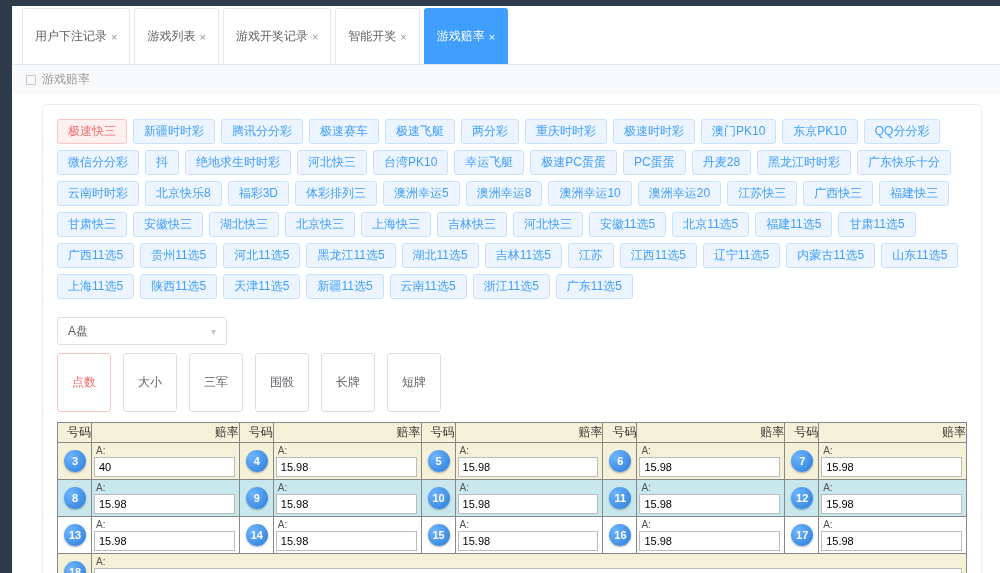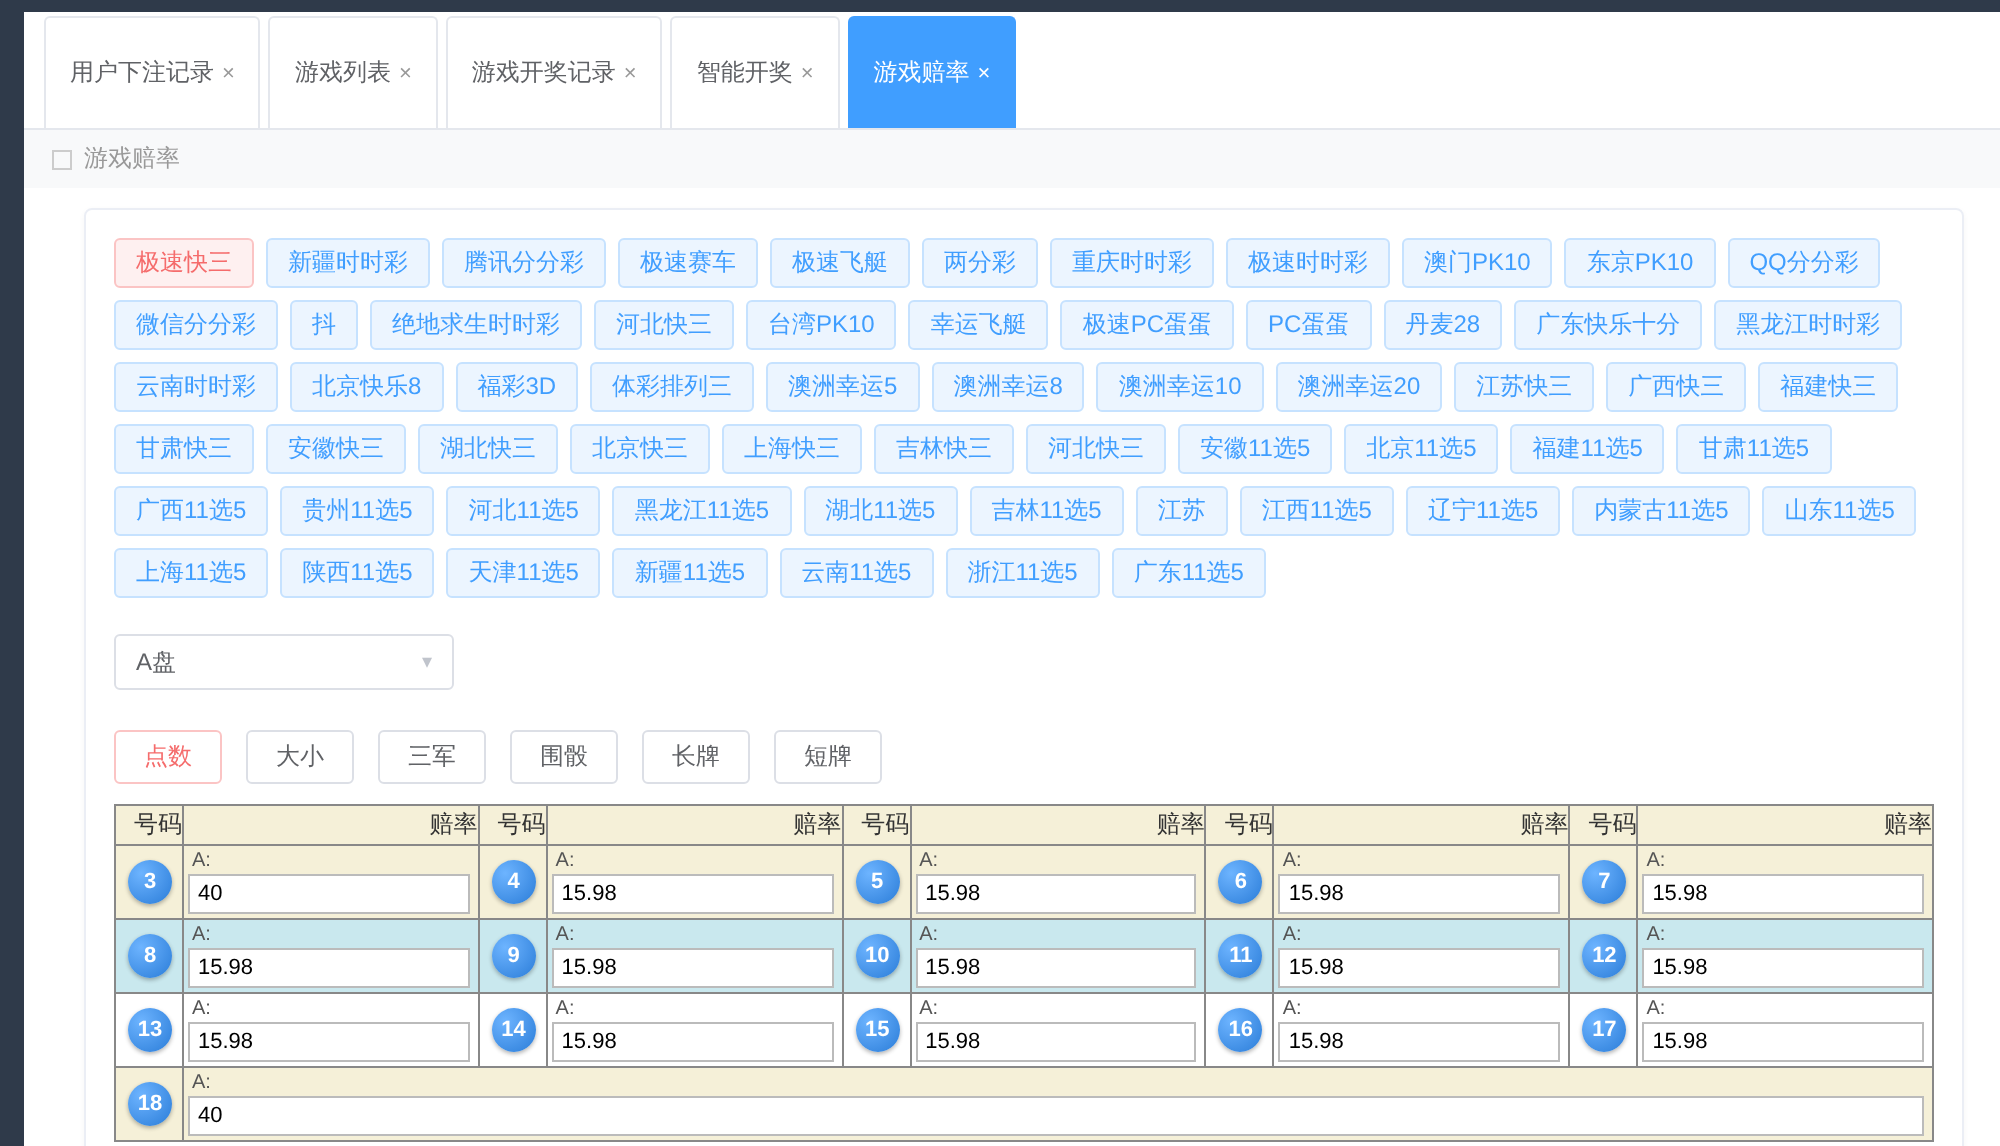--- a/index.html
+++ b/index.html
@@ -11,24 +11,24 @@
 .tab-close { font-size: 11px; color: #999; }
 .tab-item.active .tab-close { color: #fff; }
 .breadcrumb { padding: 6px 14px; font-size: 12px; color: #999; background: #f8f9fa; display: flex; align-items: center; gap: 6px; }
 .bc-icon { width: 10px; height: 10px; border: 1px solid #ccc; display: inline-block; }
 .sidebar-strip { position: absolute; left: 0; top: 6px; bottom: 0; width: 12px; background: #2f3a4a; z-index: 5; }
 .content-wrap { margin-left: 12px; }
 .card { margin: 10px 18px 10px 30px; border: 1px solid #ebeef5; border-radius: 4px; padding: 14px 14px 20px; box-shadow: 0 1px 3px rgba(0,0,0,0.04); }
 .tag-rows { display: flex; flex-wrap: wrap; gap: 6px 6px; margin-bottom: 18px; }
 .tag { border: 1px solid #c6e2ff; color: #409eff; background: #ecf5ff; padding: 3px 10px; border-radius: 3px; font-size: 12px; white-space: nowrap; cursor: pointer; }
 .tag.danger { border-color: #fbc4c4; color: #f56c6c; background: #fef0f0; }
-.select { width: 170px; height: 28px; border: 1px solid #dcdfe6; border-radius: 3px; padding: 0 10px; color: #606266; display: flex; align-items: center; justify-content: space-between; margin-bottom: 20px; cursor: pointer; }
+.select { width: 170px; height: 28px; border: 1px solid #dcdfe6; border-radius: 3px; padding: 0 10px; color: #606266; display: flex; align-items: center; justify-content: space-between; margin-bottom: 8px; cursor: pointer; }
 .sel-arrow { color: #c0c4cc; font-size: 10px; }
 .sub-tabs { display: flex; gap: 12px; margin-bottom: 10px; }
-.sub-tab { padding: 4px 14px; border: 1px solid #dcdfe6; border-radius: 3px; font-size: 12px; color: #606266; cursor: pointer; }
+.sub-tab { padding: 20px 14px; border: 1px solid #dcdfe6; border-radius: 3px; font-size: 12px; color: #606266; cursor: pointer; }
 .sub-tab.active { border-color: #fbc4c4; color: #f56c6c; }
 .odds-table { border: 1px solid #888; border-collapse: collapse; width: 100%; table-layout: fixed; }
 .odds-table th, .odds-table td { border: 1px solid #888; padding: 0; }
 .odds-table th { background: #f5f0d8; font-weight: normal; text-align: right; height: 20px; font-size: 12px; color: #333; }
 .th-num { width: 34px; }
 .ball-cell { width: 34px; display: flex; align-items: center; justify-content: center; background: inherit; }
 .ball { width: 22px; height: 22px; border-radius: 50%; background: radial-gradient(circle at 30% 30%, #6db4ff, #2a7cd8); color: #fff; display: flex; align-items: center; justify-content: center; font-size: 11px; font-weight: bold; box-shadow: 0 1px 2px rgba(0,0,0,.3); }
 .val-cell { flex: 1; padding: 2px 4px 2px 2px; display: flex; flex-direction: column; justify-content: center; }
 .val-label { font-size: 10px; color: #555; line-height: 12px; padding-left: 2px; }
 .val-input { width: 100%; height: 20px; border: 1px solid #bbb; padding: 0 4px; font-size: 11px; }
@@ -86,22 +86,22 @@
         <span class="tag">QQ分分彩</span>
         <span class="tag">微信分分彩</span>
         <span class="tag">抖</span>
         <span class="tag">绝地求生时时彩</span>
         <span class="tag">河北快三</span>
         <span class="tag">台湾PK10</span>
         <span class="tag">幸运飞艇</span>
         <span class="tag">极速PC蛋蛋</span>
         <span class="tag">PC蛋蛋</span>
         <span class="tag">丹麦28</span>
+        <span class="tag">黑龙江时时彩</span>
         <span class="tag">广东快乐十分</span>
-        <span class="tag">黑龙江时时彩</span>
         <span class="tag">云南时时彩</span>
         <span class="tag">北京快乐8</span>
         <span class="tag">福彩3D</span>
         <span class="tag">体彩排列三</span>
         <span class="tag">澳洲幸运5</span>
         <span class="tag">澳洲幸运8</span>
         <span class="tag">澳洲幸运10</span>
         <span class="tag">澳洲幸运20</span>
         <span class="tag">江苏快三</span>
         <span class="tag">广西快三</span>

